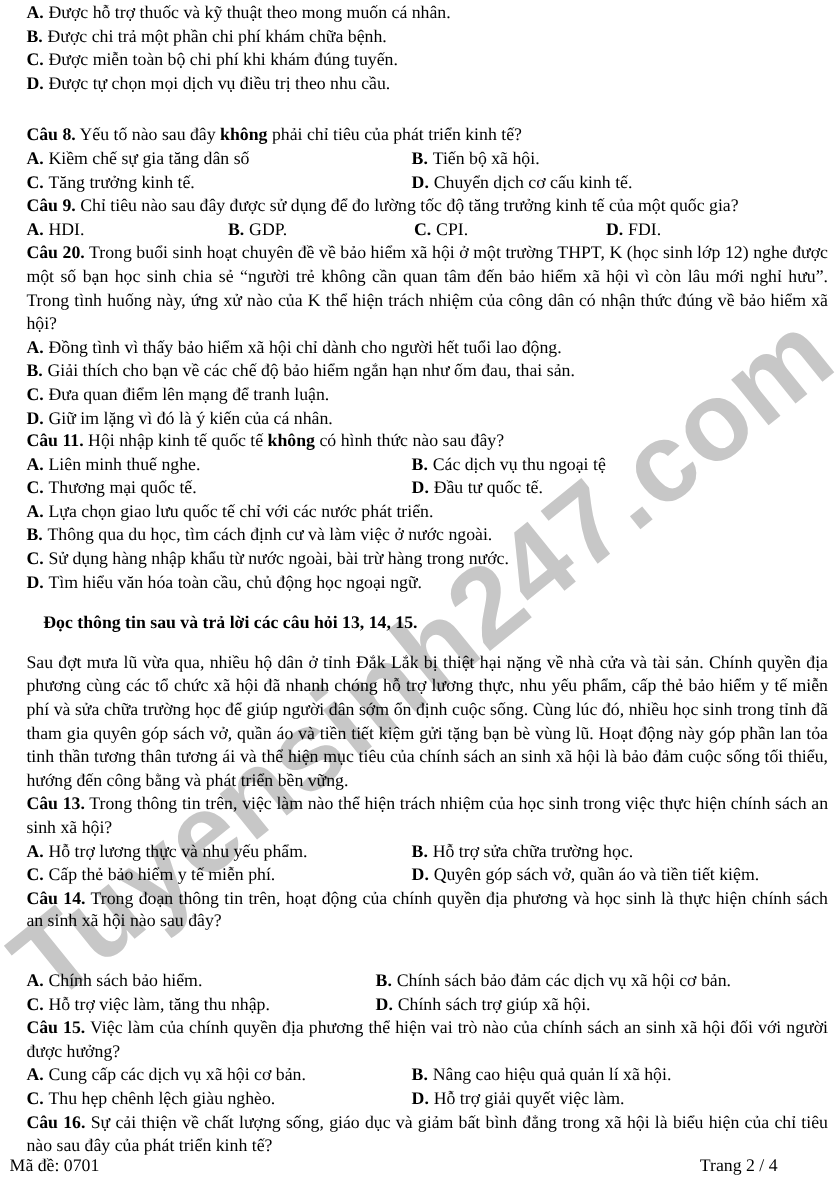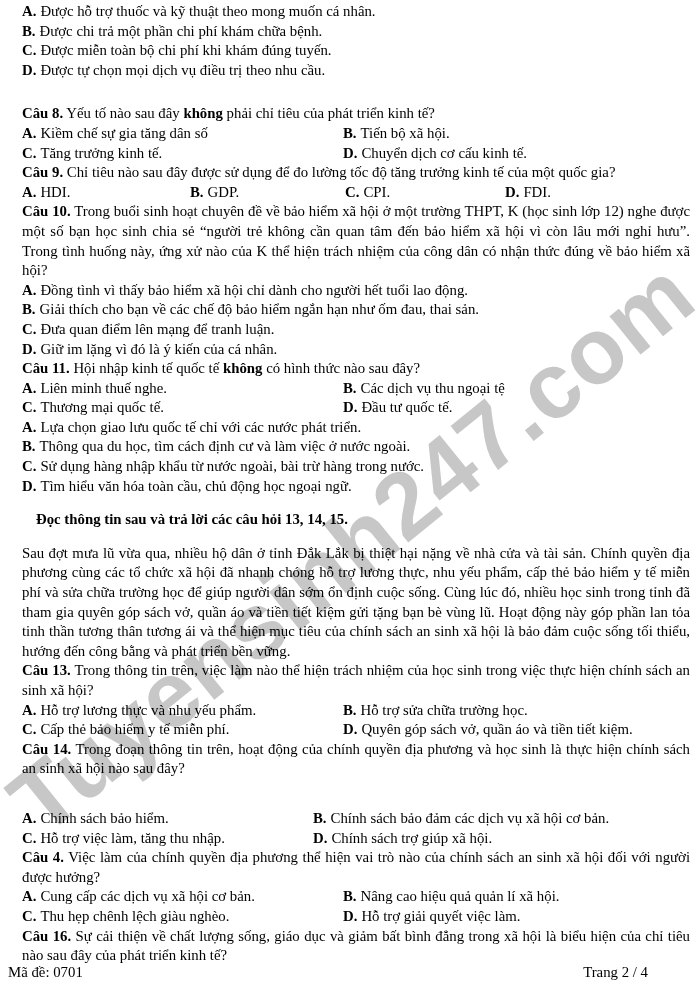--- a/index.html
+++ b/index.html
@@ -54,21 +54,21 @@
         <div class="opt"><b class="olabel">C.</b><span class="otext">Tăng trưởng kinh tế.</span></div>
         <div class="opt"><b class="olabel">D.</b><span class="otext">Chuyển dịch cơ cấu kinh tế.</span></div>
       </div>
       <div class="q"><b class="qnum">Câu 9.</b> <span>Chỉ tiêu nào sau đây được sử dụng để đo lường tốc độ tăng trưởng kinh tế của một quốc gia?</span></div>
       <div class="opts c4">
         <div class="opt"><b class="olabel">A.</b><span class="otext">HDI.</span></div>
         <div class="opt"><b class="olabel">B.</b><span class="otext">GDP.</span></div>
         <div class="opt"><b class="olabel">C.</b><span class="otext">CPI.</span></div>
         <div class="opt"><b class="olabel">D.</b><span class="otext">FDI.</span></div>
       </div>
-      <div class="q"><b class="qnum">Câu 10.</b> <span>Trong buổi sinh hoạt chuyên đề về bảo hiểm xã hội ở một trường THPT, K (học sinh lớp 12) nghe được một số bạn học sinh chia sẻ “người trẻ không cần quan tâm đến bảo hiểm xã hội vì còn lâu mới nghỉ hưu”. Trong tình huống này, ứng xử nào của K thể hiện trách nhiệm của công dân có nhận thức đúng về bảo hiểm xã hội?</span></div>
+      <div class="q"><b class="qnum">Câu 20.</b> <span>Trong buổi sinh hoạt chuyên đề về bảo hiểm xã hội ở một trường THPT, K (học sinh lớp 12) nghe được một số bạn học sinh chia sẻ “người trẻ không cần quan tâm đến bảo hiểm xã hội vì còn lâu mới nghỉ hưu”. Trong tình huống này, ứng xử nào của K thể hiện trách nhiệm của công dân có nhận thức đúng về bảo hiểm xã hội?</span></div>
       <div class="opts c1">
         <div class="opt"><b class="olabel">A.</b><span class="otext">Đồng tình vì thấy bảo hiểm xã hội chỉ dành cho người hết tuổi lao động.</span></div>
         <div class="opt"><b class="olabel">B.</b><span class="otext">Giải thích cho bạn về các chế độ bảo hiểm ngắn hạn như ốm đau, thai sản.</span></div>
         <div class="opt"><b class="olabel">C.</b><span class="otext">Đưa quan điểm lên mạng để tranh luận.</span></div>
         <div class="opt"><b class="olabel">D.</b><span class="otext">Giữ im lặng vì đó là ý kiến của cá nhân.</span></div>
       </div>
       <div class="q"><b class="qnum">Câu 11.</b> <span>Hội nhập kinh tế quốc tế </span><span class="bold">không</span><span> có hình thức nào sau đây?</span></div>
       <div class="opts c2">
         <div class="opt"><b class="olabel">A.</b><span class="otext">Liên minh thuế nghe.</span></div>
         <div class="opt"><b class="olabel">B.</b><span class="otext">Các dịch vụ thu ngoại tệ</span></div>
@@ -90,21 +90,21 @@
         <div class="opt"><b class="olabel">C.</b><span class="otext">Cấp thẻ bảo hiểm y tế miễn phí.</span></div>
         <div class="opt"><b class="olabel">D.</b><span class="otext">Quyên góp sách vở, quần áo và tiền tiết kiệm.</span></div>
       </div>
       <div class="q"><b class="qnum">Câu 14.</b> <span>Trong đoạn thông tin trên, hoạt động của chính quyền địa phương và học sinh là thực hiện chính sách an sinh xã hội nào sau đây?</span></div>
       <div class="opts c2 narrow">
         <div class="opt"><b class="olabel">A.</b><span class="otext">Chính sách bảo hiểm.</span></div>
         <div class="opt"><b class="olabel">B.</b><span class="otext">Chính sách bảo đảm các dịch vụ xã hội cơ bản.</span></div>
         <div class="opt"><b class="olabel">C.</b><span class="otext">Hỗ trợ việc làm, tăng thu nhập.</span></div>
         <div class="opt"><b class="olabel">D.</b><span class="otext">Chính sách trợ giúp xã hội.</span></div>
       </div>
-      <div class="q"><b class="qnum">Câu 4.</b> <span>Việc làm của chính quyền địa phương thể hiện vai trò nào của chính sách an sinh xã hội đối với người được hưởng?</span></div>
+      <div class="q"><b class="qnum">Câu 15.</b> <span>Việc làm của chính quyền địa phương thể hiện vai trò nào của chính sách an sinh xã hội đối với người được hưởng?</span></div>
       <div class="opts c2">
         <div class="opt"><b class="olabel">A.</b><span class="otext">Cung cấp các dịch vụ xã hội cơ bản.</span></div>
         <div class="opt"><b class="olabel">B.</b><span class="otext">Nâng cao hiệu quả quản lí xã hội.</span></div>
         <div class="opt"><b class="olabel">C.</b><span class="otext">Thu hẹp chênh lệch giàu nghèo.</span></div>
         <div class="opt"><b class="olabel">D.</b><span class="otext">Hỗ trợ giải quyết việc làm.</span></div>
       </div>
       <div class="q"><b class="qnum">Câu 16.</b> <span>Sự cải thiện về chất lượng sống, giáo dục và giảm bất bình đẳng trong xã hội là biểu hiện của chỉ tiêu nào sau đây của phát triển kinh tế?</span></div>
     </div>
   <div class="footer">
     <span>Mã đề: 0701</span>

